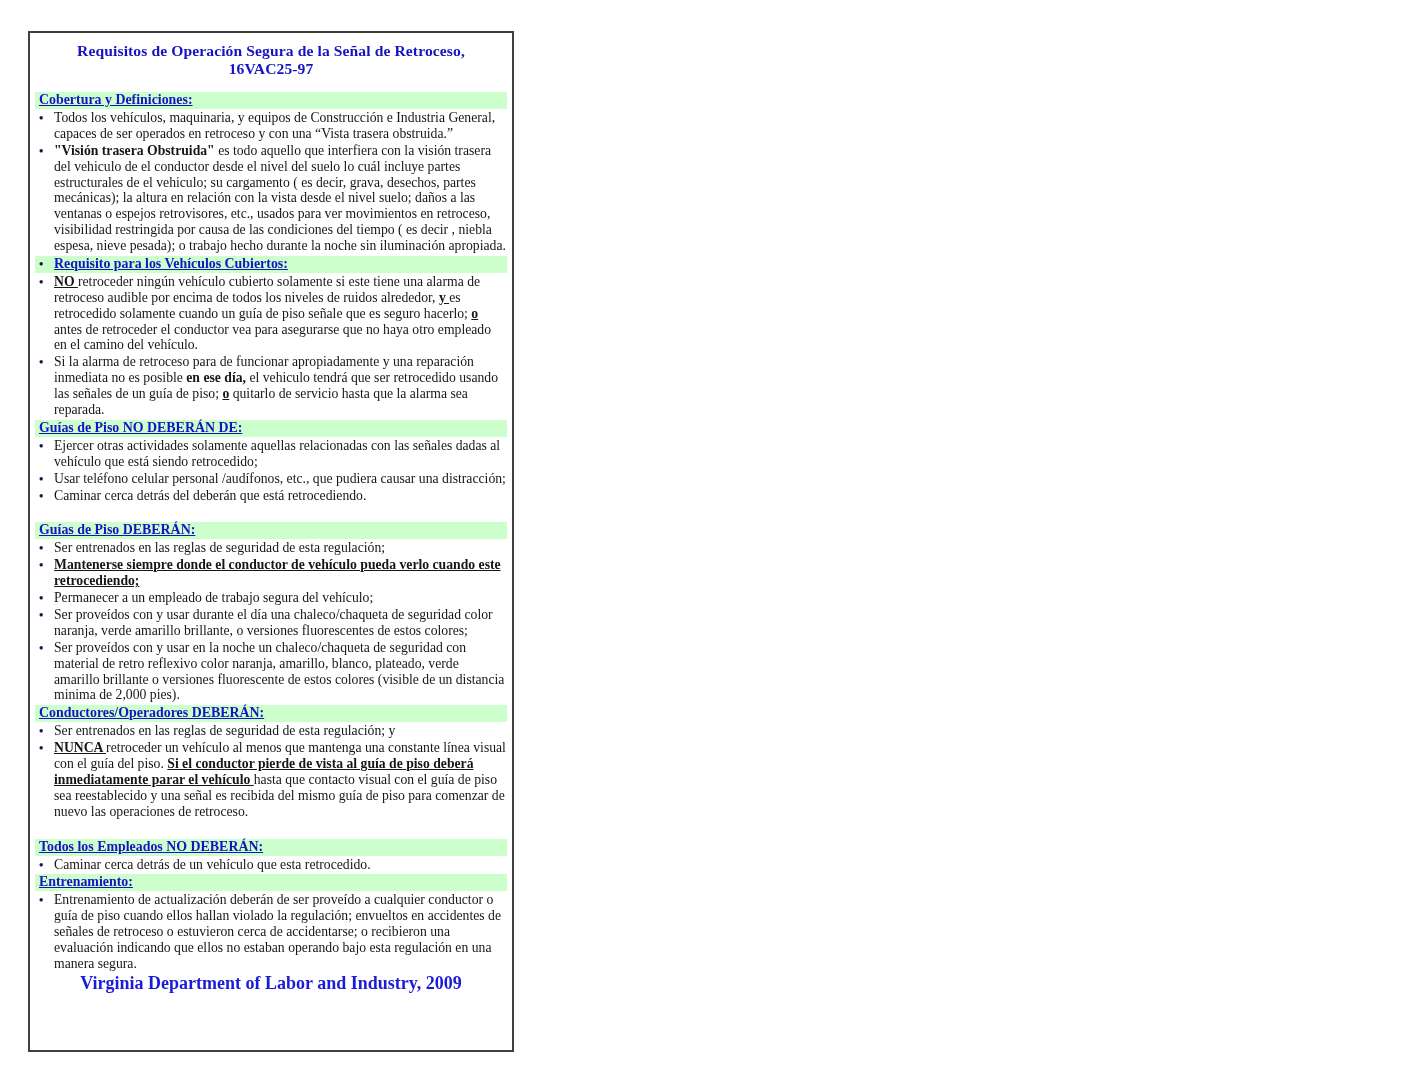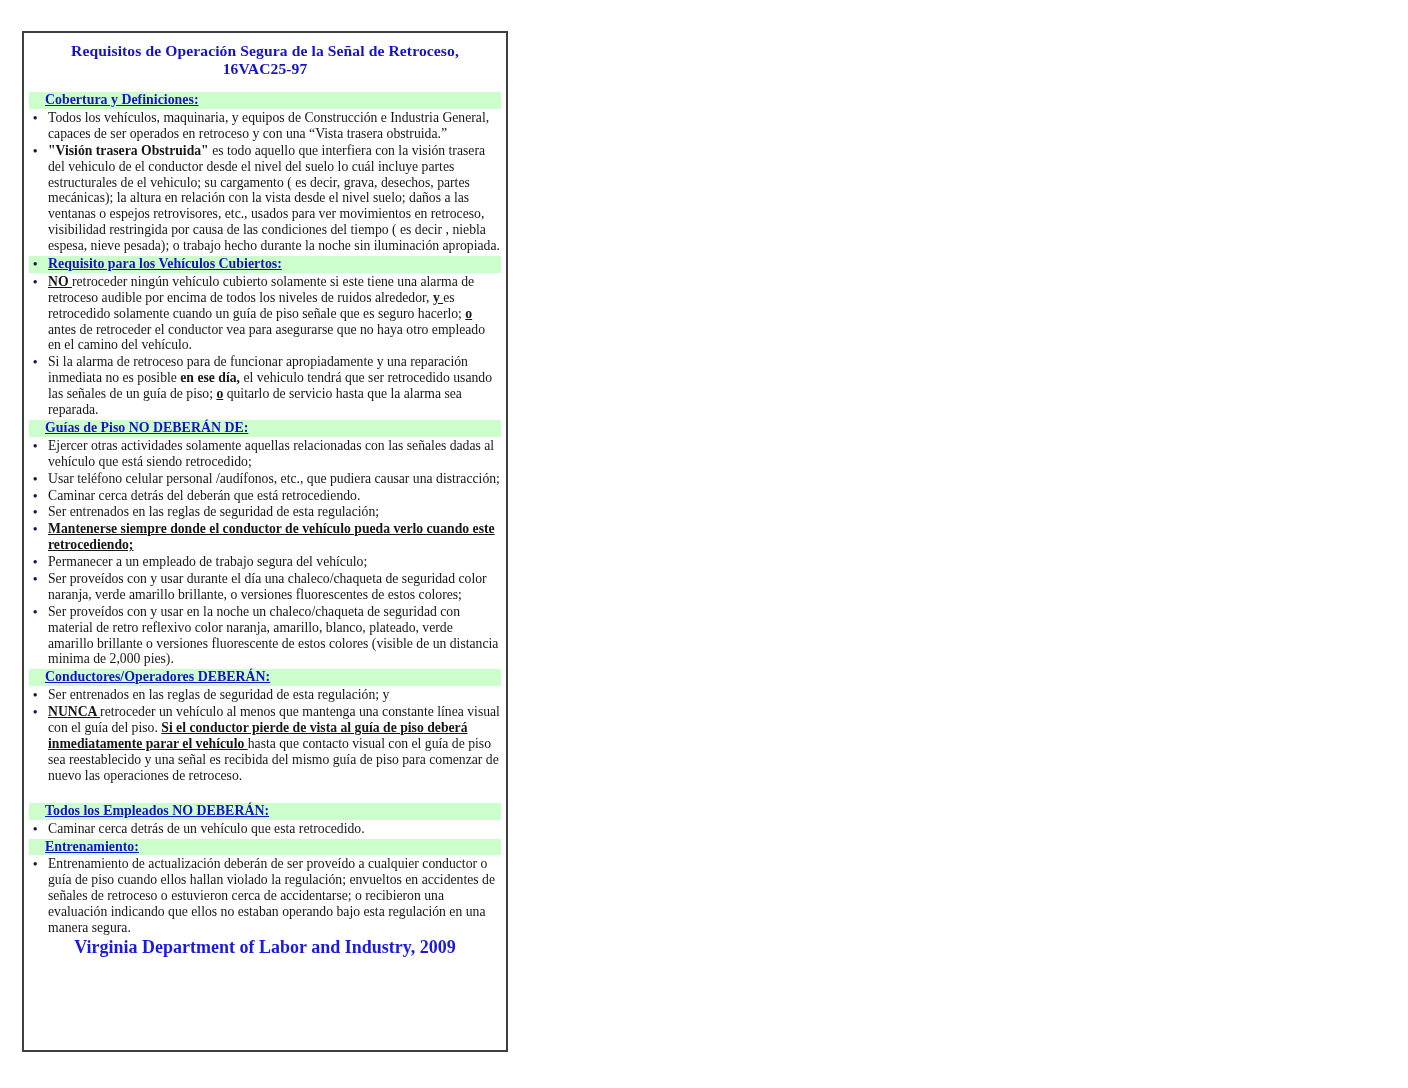--- a/index.html
+++ b/index.html
@@ -2,35 +2,35 @@
 <html style="--title-blue: #1414c4; --head-blue: #1414c4; --footer-blue: #1b1bd8; --hl-green: #ccffcc;"><head>
 <meta charset="utf-8">
 <style>
   html,body{margin:0;padding:0;}
   body{
     width:1408px;height:1088px;background:#ffffff;position:relative;
     font-family:"Liberation Serif", serif;
     -webkit-font-smoothing:antialiased;
   }
   .doc{
-    position:absolute;left:22px;top:31px;width:472px;height:1015px;
+    position:absolute;left:28px;top:31px;width:472px;height:1015px;
     border:2px solid #3f3f3f;background:#ffffff;padding:2px 5px 0 5px;
     overflow:hidden;
   }
   .title{
     color:var(--title-blue,#1414c4);font-weight:bold;font-size:15.6px;
     text-align:center;margin:7px 6px 14px 6px;letter-spacing:.1px;
   }
   .band{
     display:flex;align-items:baseline;background:var(--hl-green,#ccffcc);
     color:var(--head-blue,#1414c4);font-weight:bold;font-size:13.9px;
     line-height:1.22;margin-top:2px;padding:0 2px 0 0;
   }
   .band.gap{margin-top:19px;}
-  .band .band-text{text-decoration:underline;padding-left:16px;}
+  .band .band-text{text-decoration:underline;padding-left:4px;}
   .band.bulleted .band-text{padding-left:0;}
   .item{
     display:flex;align-items:baseline;font-size:13.7px;line-height:1.16;
     color:#161616;margin:1px 0;
   }
   .dot{
     flex:0 0 15px;padding-left:4px;color:#16164d;font-size:12.5px;
     text-decoration:none;font-weight:bold;
   }
   .band .dot{color:#16164d;}
@@ -79,20 +79,23 @@
         <span class="itext"><span>Ejercer otras actividades solamente aquellas relacionadas con las señales dadas al vehículo que está siendo retrocedido;</span></span>
       </div>
       <div class="item">
         <span class="dot">•</span>
         <span class="itext"><span>Usar teléfono celular personal /audífonos, etc., que pudiera causar una distracción;</span></span>
       </div>
       <div class="item">
         <span class="dot">•</span>
         <span class="itext"><span>Caminar cerca detrás del deberán que está retrocediendo.</span></span>
       </div>
+      <div class="band gap">
+        <span class="band-text">Guías de Piso DEBERÁN:</span>
+      </div>
       <div class="item">
         <span class="dot">•</span>
         <span class="itext"><span>Ser entrenados en las reglas de seguridad de esta regulación;</span></span>
       </div>
       <div class="item">
         <span class="dot">•</span>
         <span class="itext"><span class="seg-b seg-u">Mantenerse siempre donde el conductor de vehículo pueda verlo cuando este retrocediendo;</span></span>
       </div>
       <div class="item">
         <span class="dot">•</span>

